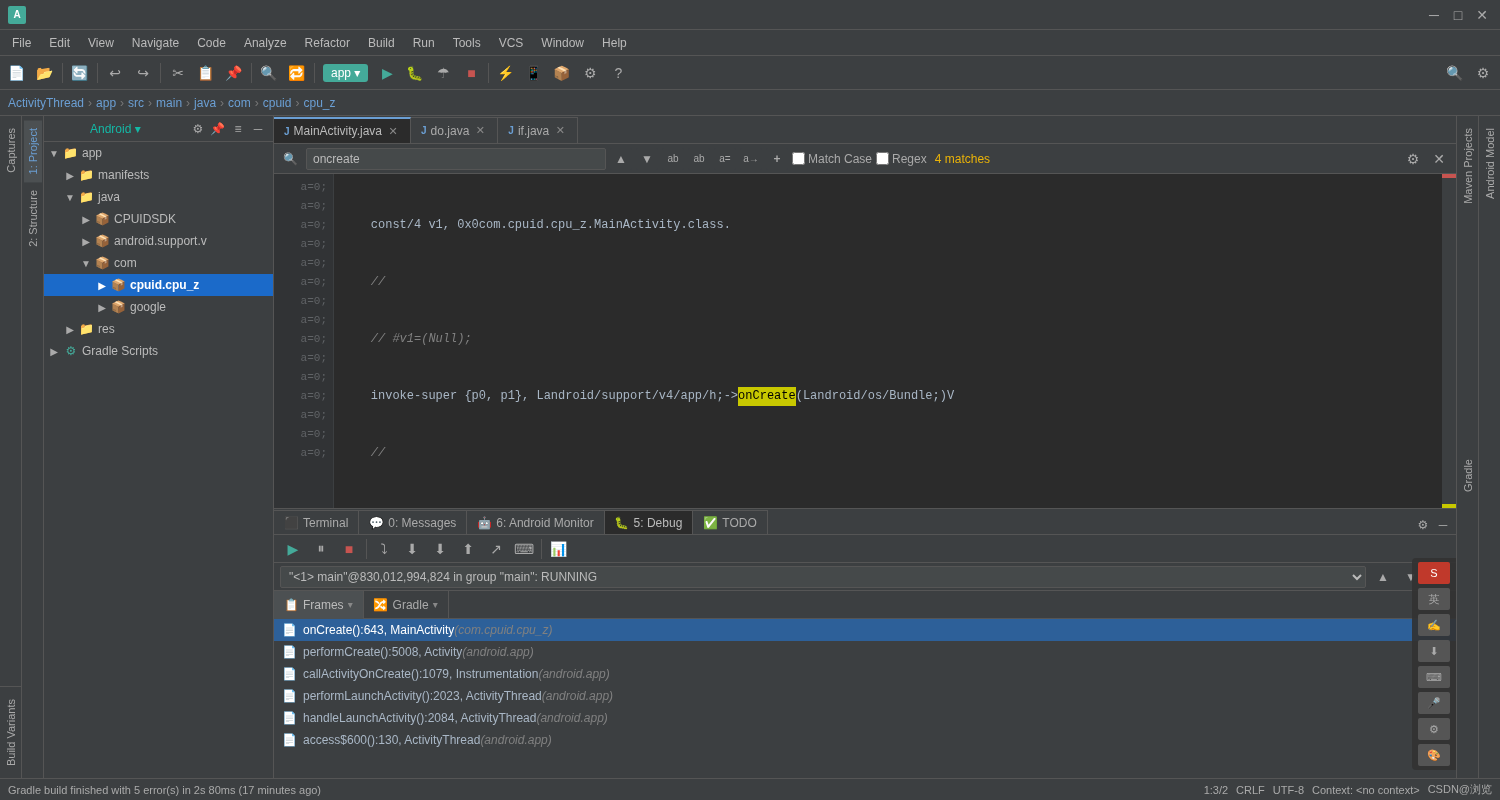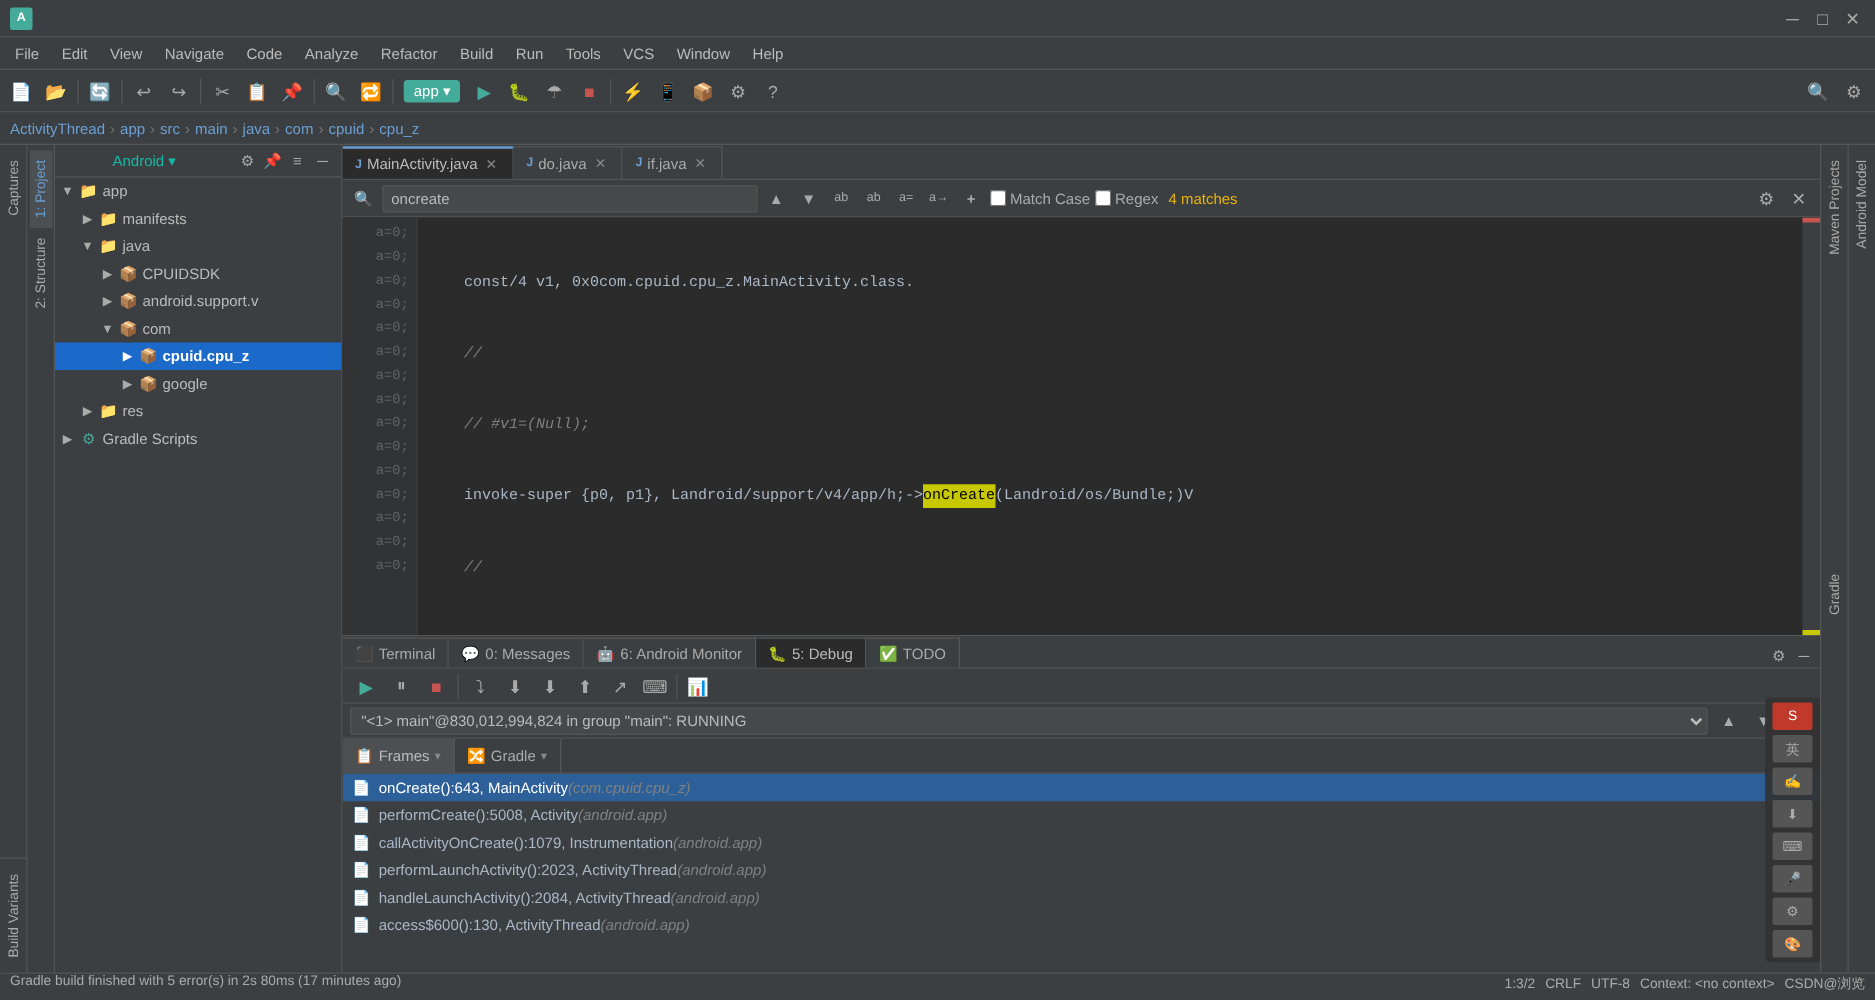--- a/index.html
+++ b/index.html
@@ -303,21 +303,21 @@
       cursor: pointer;
     }
     .stack-frame.selected { background: #2d6099; color: white; }
     .stack-frame-italic { font-style: italic; color: #808080; }
 
     
     .status-bar {
       height: 22px;
       background: #3c3f41;
       display: flex;
-      align-items: flex-start;
+      align-items: center;
       padding: 0 8px;
       border-top: 1px solid #555;
       gap: 8px;
       justify-content: space-between;
     }
     .status-left { display: flex; align-items: center; gap: 8px; }
     .status-right { display: flex; align-items: center; gap: 8px; }
     .status-item { color: #aaa; font-size: 11px; }
 
     

